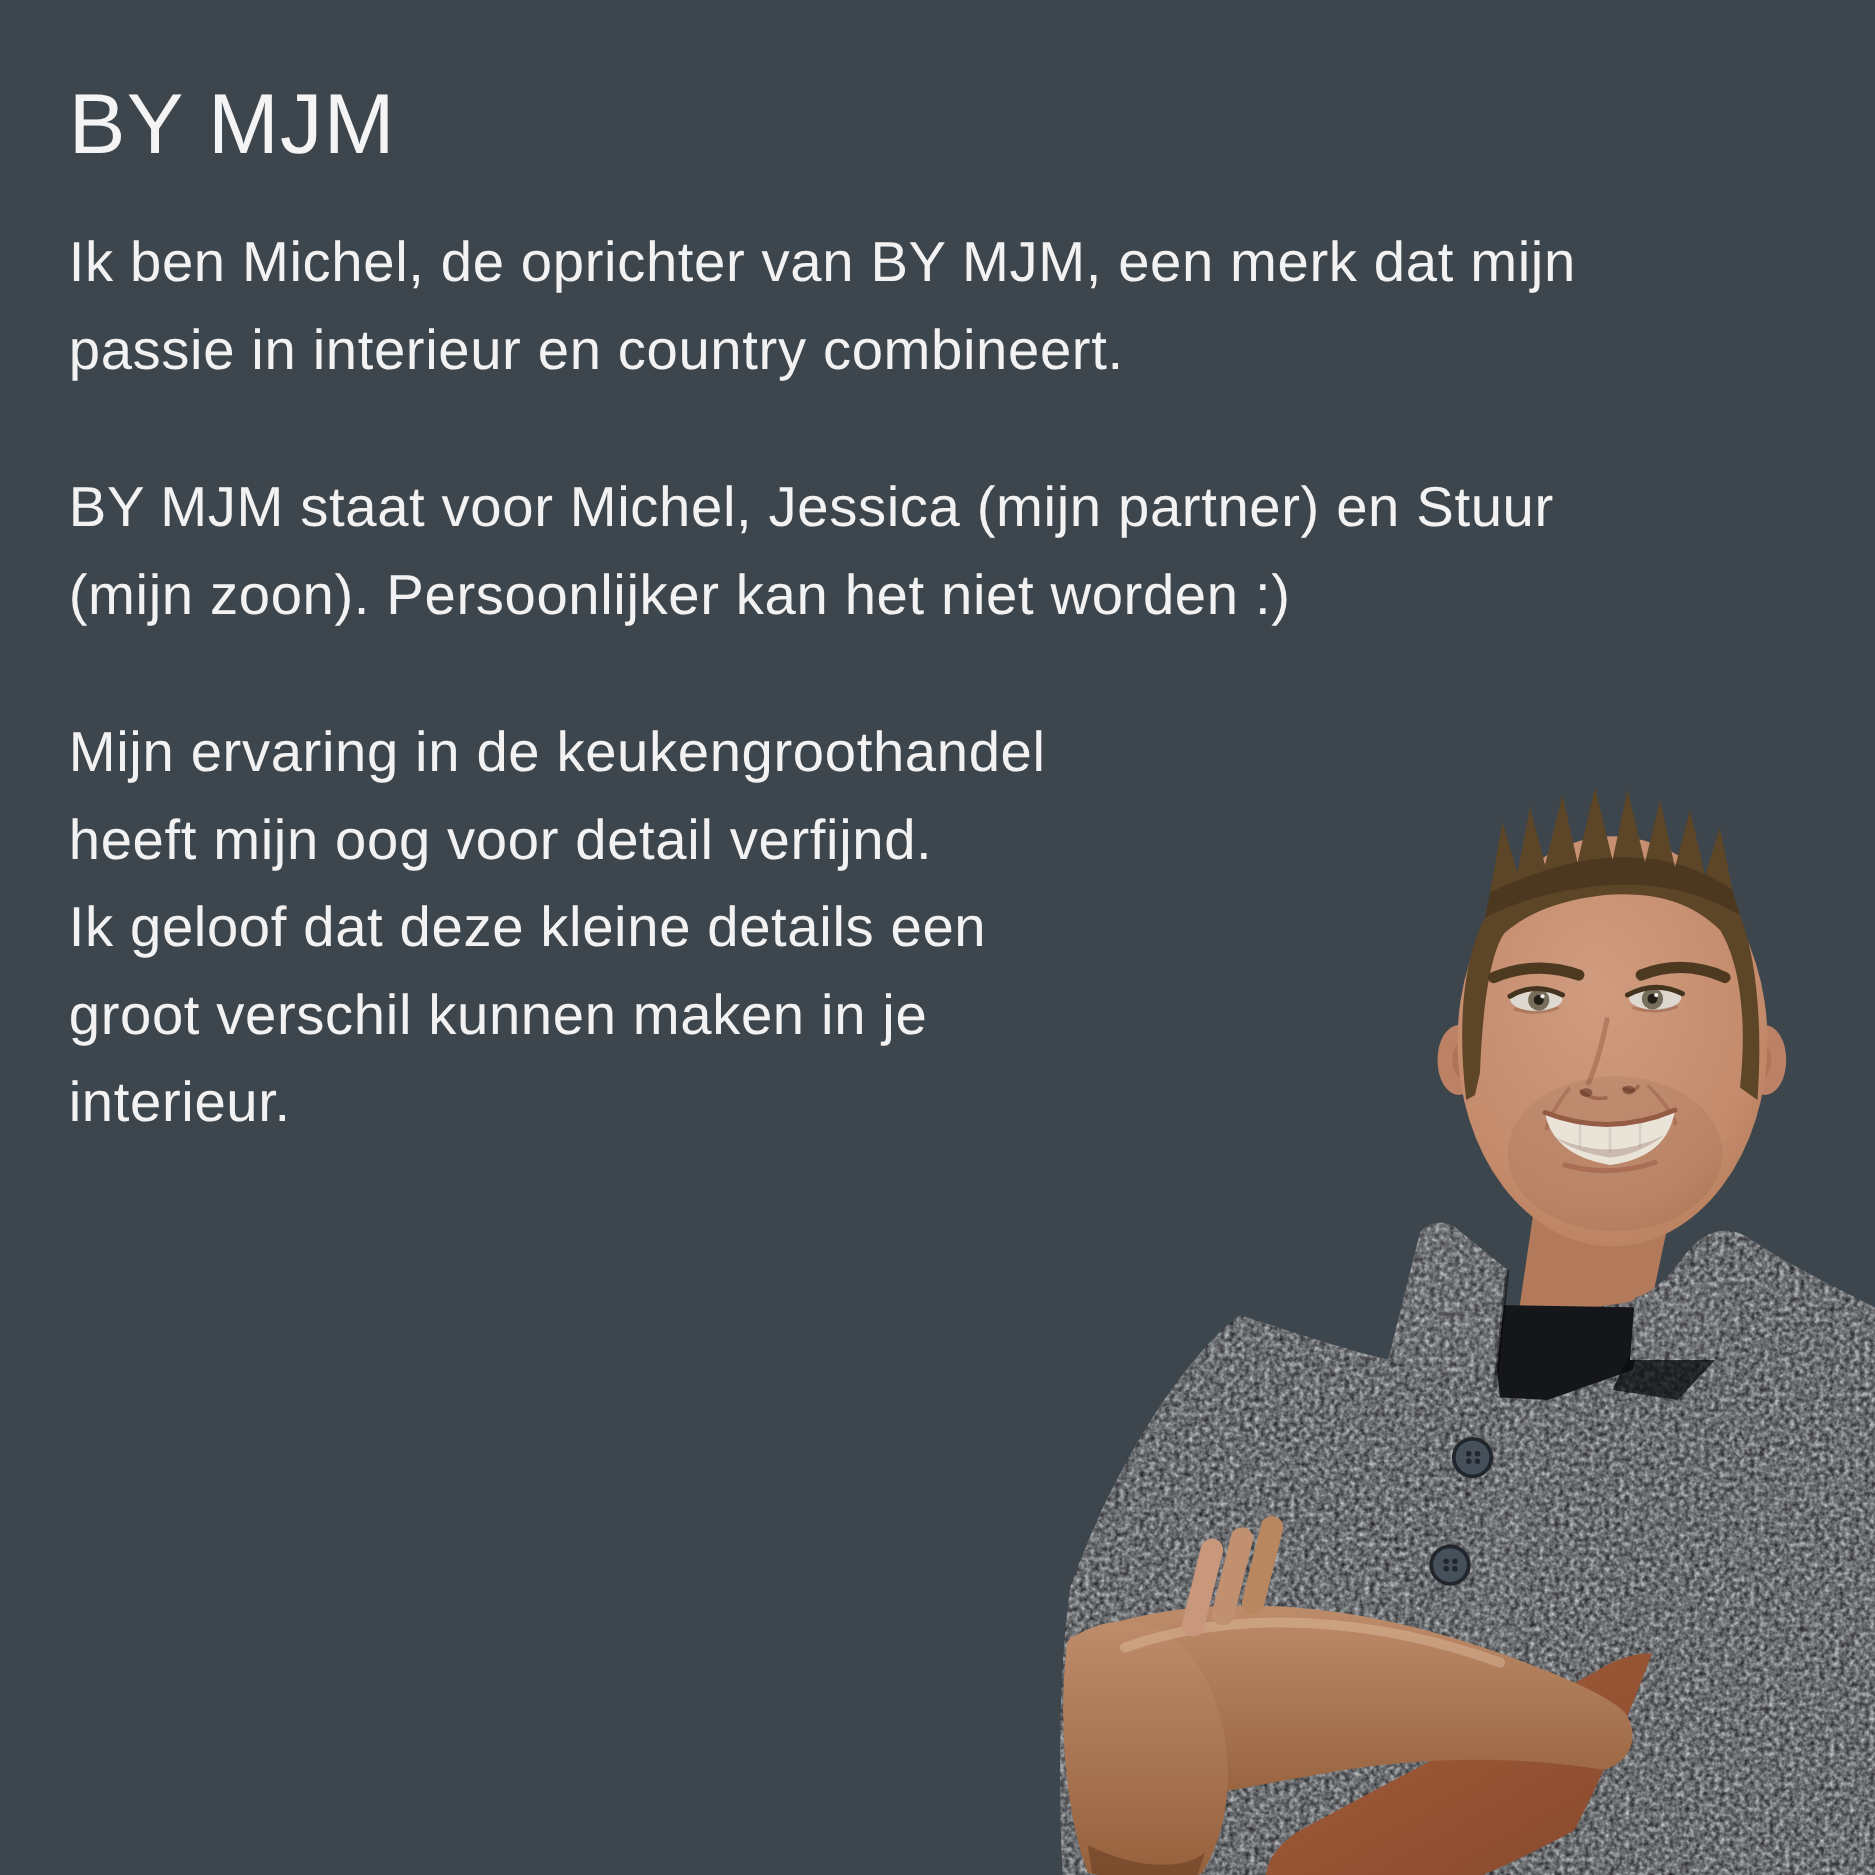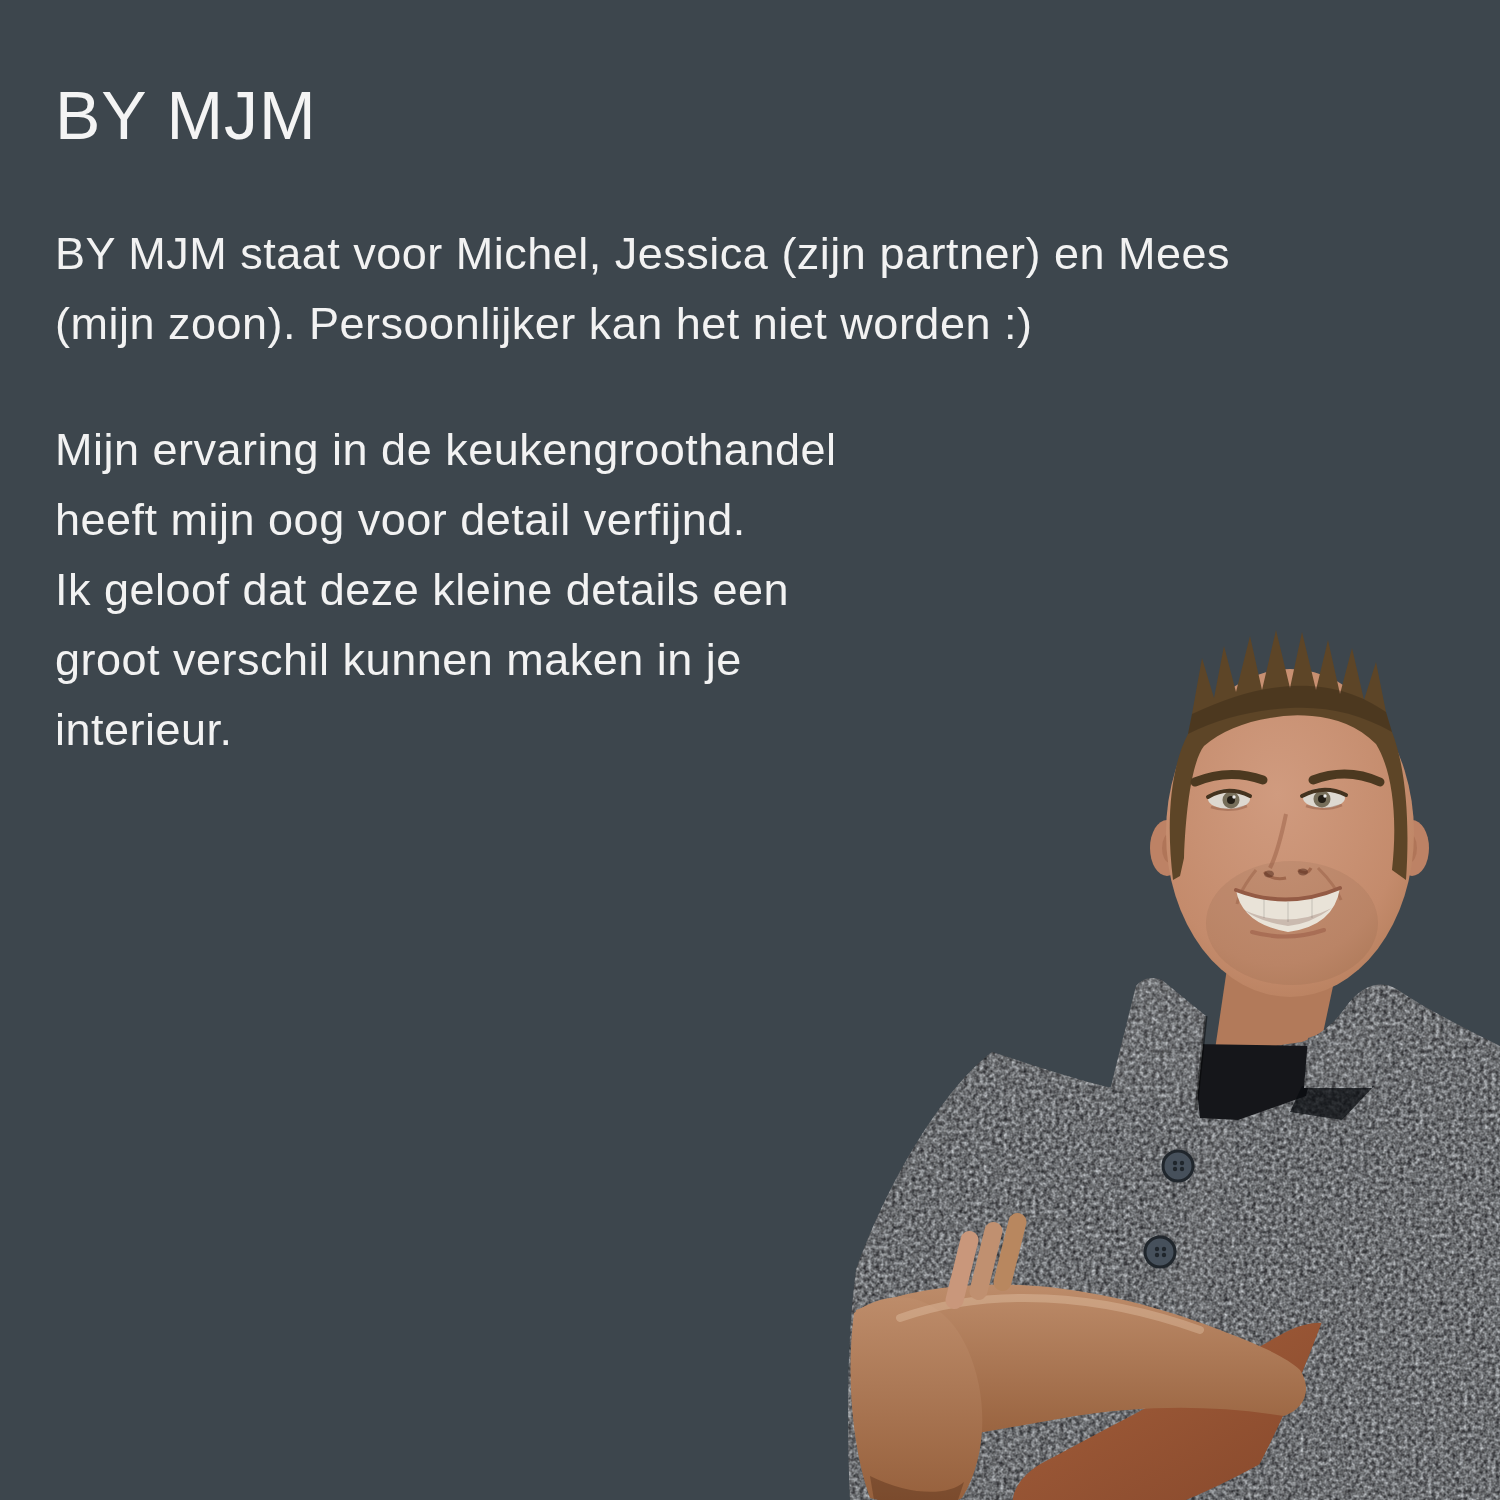--- a/index.html
+++ b/index.html
@@ -16,21 +16,21 @@
     color: #f2f2f2;
   }
   .portrait-svg {
     position: absolute;
     left: 840px; top: 618px;
     width: 660px; height: 882px;
     z-index: 0;
   }
   .text-col {
     position: absolute;
-    left: 55px; top: 16px; right: 55px;
+    left: 55px; top: 0; right: 55px;
     z-index: 1;
   }
   h1.title {
     margin: 0; padding-top: 52px;
     font-size: 68px; font-weight: 400;
     line-height: 1.4; letter-spacing: 1px;
     color: #f4f4f4;
   }
   p.para {
     margin: 56px 0 0 0;
@@ -198,21 +198,23 @@
 
     <g>
       <rect x="-9" y="-40" width="18" height="80" rx="9" transform="translate(122,652) rotate(14)" fill="#c9977b"></rect>
       <rect x="-9" y="-40" width="18" height="80" rx="9" transform="translate(146,643) rotate(14)" fill="#c09070"></rect>
       <rect x="-9" y="-40" width="18" height="80" rx="9" transform="translate(170,634) rotate(14)" fill="#b8875f"></rect>
     </g>
   </svg>
 
   <div class="text-col">
     <h1 class="title">BY MJM</h1>
-    <p class="para">BY MJM staat voor Michel, Jessica (zijn partner) en Mees
+    <p class="para first">Ik ben Michel, de oprichter van BY MJM, een merk dat mijn
+passie in interieur en country combineert.</p>
+    <p class="para">BY MJM staat voor Michel, Jessica (mijn partner) en Stuur
 (mijn zoon). Persoonlijker kan het niet worden :)</p>
     <p class="para">Mijn ervaring in de keukengroothandel
 heeft mijn oog voor detail verfijnd.
 Ik geloof dat deze kleine details een
 groot verschil kunnen maken in je
 interieur.</p>
   </div>
 
 </div>
 

